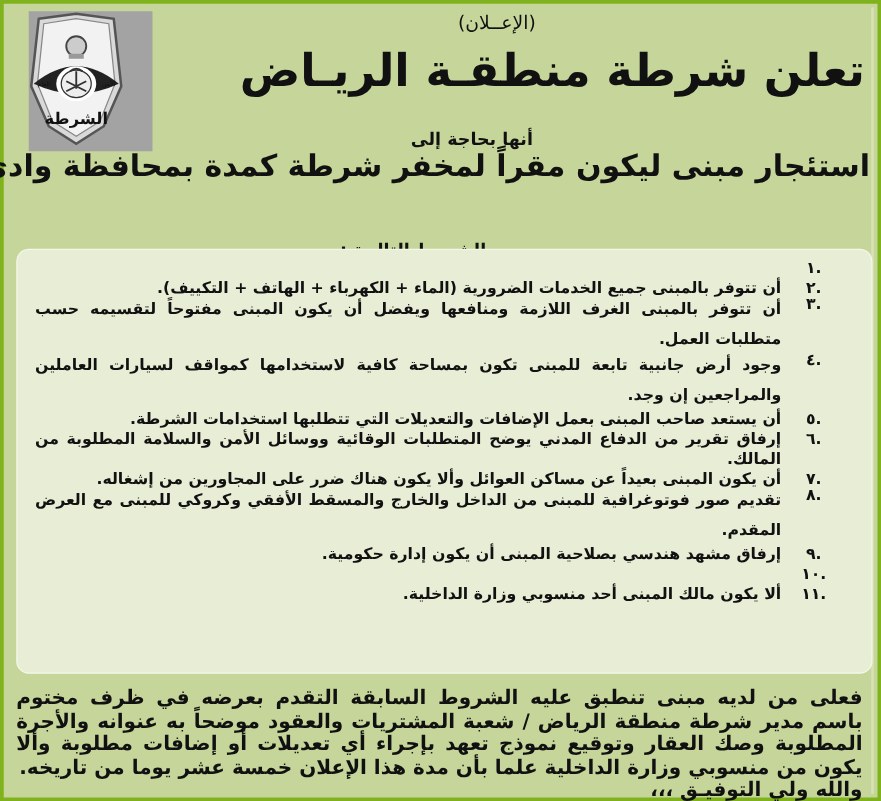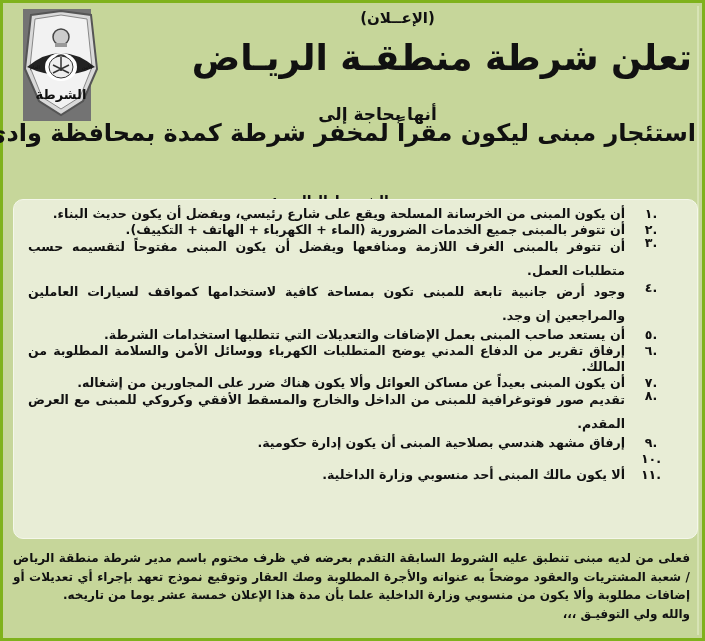--- a/index.html
+++ b/index.html
@@ -13,31 +13,31 @@
     box-sizing:border-box;
     border:3px solid #7fb21c;
     border-right-width:3px;
     background:#c6d69a;
   }
   .inner-edge {
     position:absolute; right:3px; top:3px; bottom:3px; width:2px;
     background:#d7e3b5;
   }
   .logo {
-    position:absolute; left:20px; top:6px; width:68px; height:112px;
-    background:#737373;
+    position:absolute; left:20px; top:6px; width:99px; height:112px;
+    background:#a3a3a3;
     text-align:center;
   }
   .logo svg { display:block; }
   .heading {
     position:absolute; left:100px; right:10px; text-align:center; direction:rtl; color:#111;
   }
-  .h-announce { top:6px; font-size:15px; font-weight:bold; }
+  .h-announce { top:6px; font-size:15px; font-weight:normal; }
   .h-title { top:34px; font-size:36px; font-weight:bold; letter-spacing:0.5px; left:80px;text-align:right; }
-  .h-needs { top:101px; font-size:17px; font-weight:bold; left:60px;}
+  .h-needs { top:101px; font-size:14px; font-weight:bold; left:60px;}
   .h-main { top:116px; left:6px; right:6px; font-size:24px; font-weight:bold; white-space:nowrap; letter-spacing:-0.6px; }
   .h-conditions { top:166px; left:0; right:0; font-size:14px; font-weight:bold;margin-top:24px; }
   .terms-box {
     position:absolute; left:10px; top:196px; width:685px; height:340px;
     box-sizing:border-box;
     background:#e8edd6;
     border:1px solid #f4f7ea;
     border-radius:10px;
     direction:rtl;
     padding:6px 0 0 0;
@@ -49,21 +49,21 @@
   .term .num {
     width:52px; flex:0 0 52px; text-align:center; padding-right:20px; box-sizing:content-box;
   }
   .term .txt {
     flex:1; padding-left:14px; text-align:justify;
   }
   .term.multi .txt { line-height:24px; }
   .term.multi { margin-top:-3px; margin-bottom:-1px; }
   .footer {
     position:absolute; left:10px; right:12px; top:546px; direction:rtl;
-    font-size:12px; font-weight:bold; color:#111; line-height:18.5px;
+    font-size:16px; font-weight:bold; color:#111; line-height:18.5px;
     text-align:justify;
   }
   .footer .closing { padding-right:0; }
 </style>
 </head>
 <body>
 
 <div class="frame">
   <div class="inner-edge"></div>
 
@@ -86,41 +86,40 @@
 
   <div class="heading h-announce">(الإعــلان)</div>
   <div class="heading h-title">تعلن شرطة منطقـة الريـاض</div>
   <div class="heading h-needs">أنها بحاجة إلى</div>
   <div class="heading h-main">استئجار مبنى ليكون مقراً لمخفر شرطة كمدة بمحافظة وادي الدواسر بمنطقة الرياض</div>
   <div class="heading h-conditions">حسب الشروط التاليـة :</div>
 
   <div class="terms-box">
     <div class="term">
       <span class="num">.١</span>
-      <span class="txt">أن يكون المبنى من الخرسانة المسلحة ويقع على شارع رئيسي، ويفضل أن يكون حديث البناء.</span>
     </div>
     <div class="term">
       <span class="num">.٢</span>
       <span class="txt">أن تتوفر بالمبنى جميع الخدمات الضرورية (الماء + الكهرباء + الهاتف + التكييف).</span>
     </div>
     <div class="term multi">
       <span class="num">.٣</span>
       <span class="txt">أن تتوفر بالمبنى الغرف اللازمة ومنافعها ويفضل أن يكون المبنى مفتوحاً لتقسيمه حسب متطلبات العمل.</span>
     </div>
     <div class="term multi">
       <span class="num">.٤</span>
       <span class="txt">وجود أرض جانبية تابعة للمبنى تكون بمساحة كافية لاستخدامها كمواقف لسيارات العاملين والمراجعين إن وجد.</span>
     </div>
     <div class="term">
       <span class="num">.٥</span>
       <span class="txt">أن يستعد صاحب المبنى بعمل الإضافات والتعديلات التي تتطلبها استخدامات الشرطة.</span>
     </div>
     <div class="term">
       <span class="num">.٦</span>
-      <span class="txt">إرفاق تقرير من الدفاع المدني يوضح المتطلبات الكهرباء ووسائل الأمن والسلامة المطلوبة من المالك.</span>
+      <span class="txt">إرفاق تقرير من الدفاع المدني يوضح المتطلبات الوقائية ووسائل الأمن والسلامة المطلوبة من المالك.</span>
     </div>
     <div class="term">
       <span class="num">.٧</span>
       <span class="txt">أن يكون المبنى بعيداً عن مساكن العوائل وألا يكون هناك ضرر على المجاورين من إشغاله.</span>
     </div>
     <div class="term multi">
       <span class="num">.٨</span>
       <span class="txt">تقديم صور فوتوغرافية للمبنى من الداخل والخارج والمسقط الأفقي وكروكي للمبنى مع العرض المقدم.</span>
     </div>
     <div class="term">

